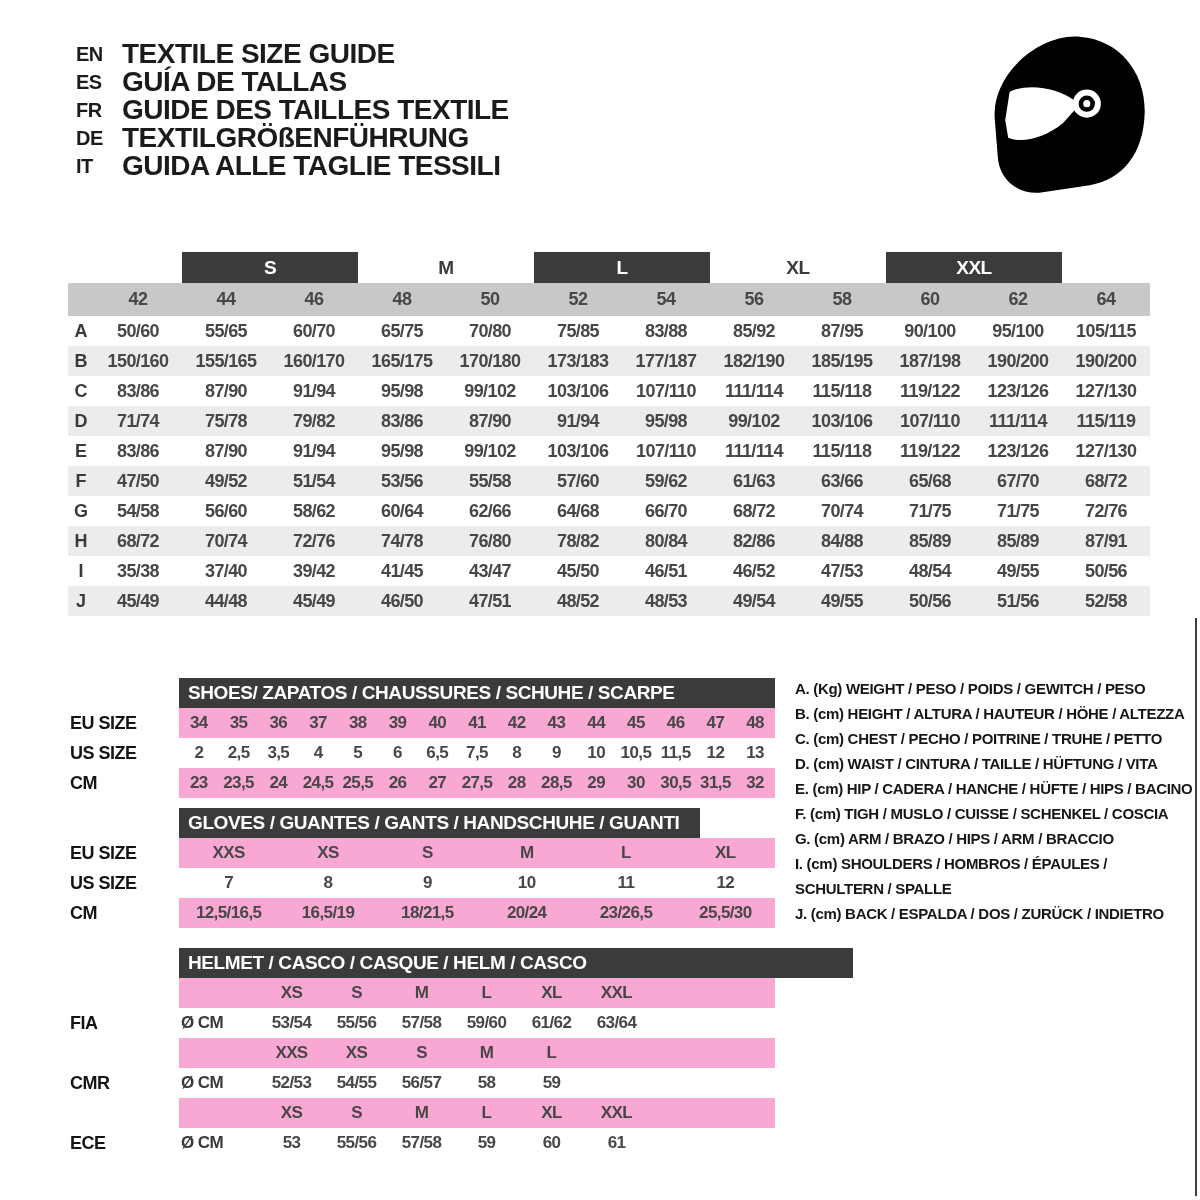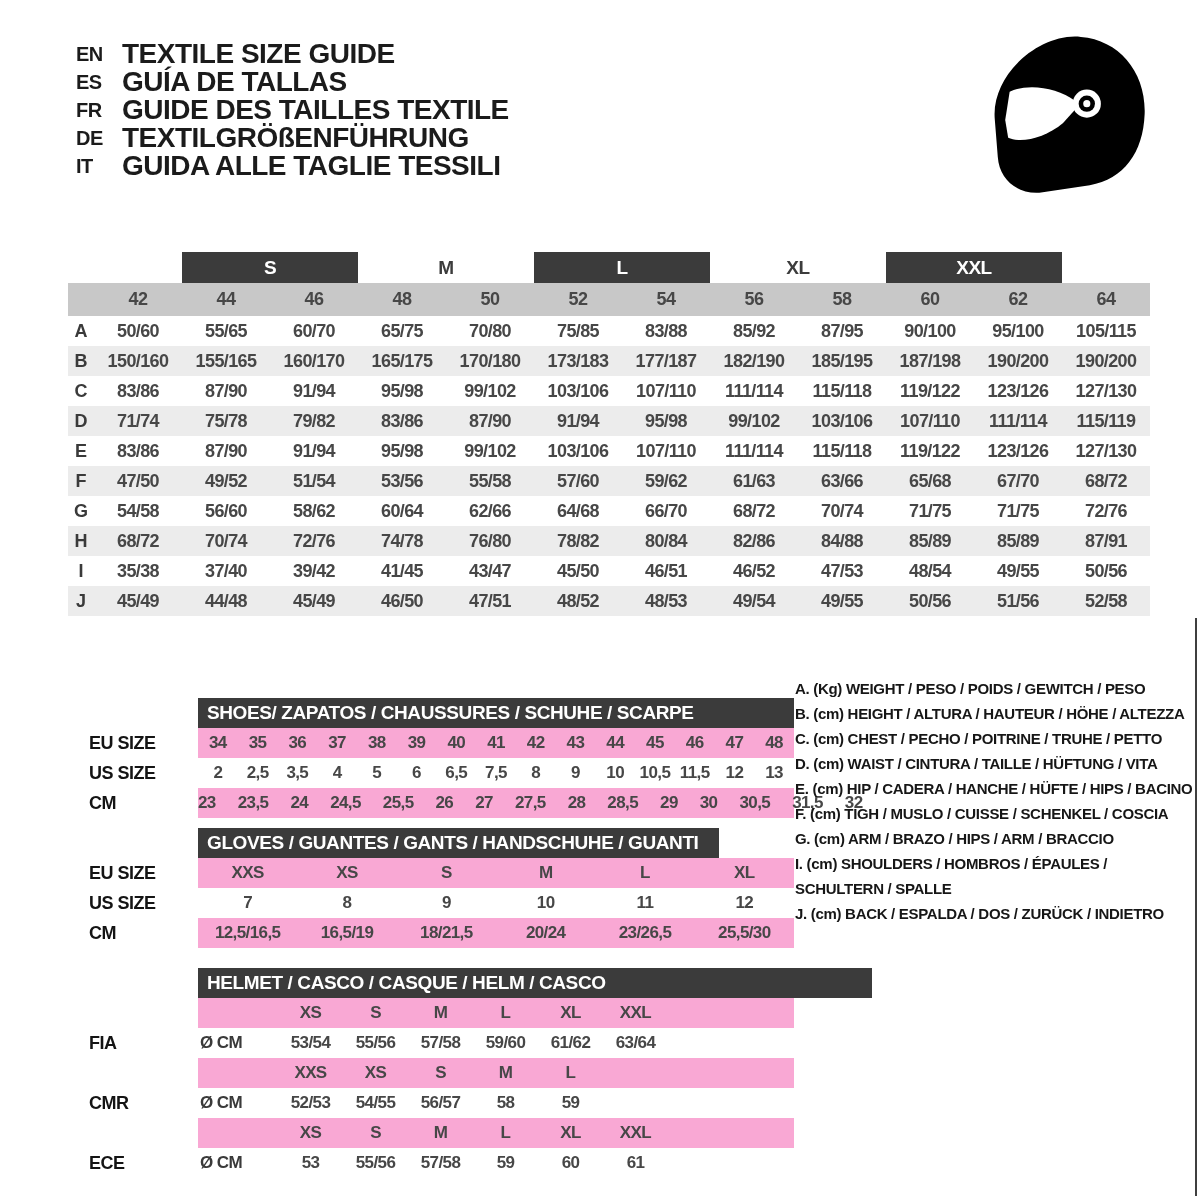--- a/index.html
+++ b/index.html
@@ -21,21 +21,21 @@
   .size-group-row{height:31px;}
   .size-group{height:31px;display:flex;align-items:center;justify-content:center;
     font-size:19px;color:#3c3c3c;letter-spacing:-0.5px;}
   .size-group.boxed{background:#3b3b3b;color:#ffffff;}
   .column-band{height:33px;background:#c8c8c8;}
   .cell{text-align:center;font-size:18px;color:#474747;letter-spacing:-0.6px;white-space:nowrap;}
   .trow{height:30px;}
   .trow.shaded{background:#ececec;}
   .row-label{text-align:center;font-size:18px;color:#3a3a3a;}
   
-  .section{position:absolute;left:89px;margin-top:20px;}
+  .section{position:absolute;left:70px;}
   .sec-bar{margin-left:109px;height:30px;background:#3b3b3b;color:#ffffff;
     display:flex;align-items:center;padding-left:9px;font-size:19px;
     letter-spacing:-0.4px;white-space:nowrap;box-sizing:border-box;}
   .srow{display:flex;height:30px;}
   .srow-label{width:109px;display:flex;align-items:center;font-size:18px;
     color:#141414;letter-spacing:-0.5px;}
   .srow-band{width:596px;display:grid;align-items:center;}
   .srow-band.shaded{background:#f9a8d4;}
   .scell{text-align:center;font-size:17px;color:#474747;letter-spacing:-0.6px;white-space:nowrap;}
   .scell.unit{text-align:left;padding-left:2px;color:#3a3a3a;}
@@ -298,21 +298,21 @@
           <span class="scell">9</span>
           <span class="scell">10</span>
           <span class="scell">10,5</span>
           <span class="scell">11,5</span>
           <span class="scell">12</span>
           <span class="scell">13</span>
         </div>
       </div>
       <div class="srow">
         <div class="srow-label">CM</div>
-        <div class="srow-band shaded" style="grid-template-columns: repeat(15, 1fr); gap: 22px;">
+        <div class="srow-band shaded" style="grid-template-columns: repeat(15, 1fr);">
           <span class="scell">23</span>
           <span class="scell">23,5</span>
           <span class="scell">24</span>
           <span class="scell">24,5</span>
           <span class="scell">25,5</span>
           <span class="scell">26</span>
           <span class="scell">27</span>
           <span class="scell">27,5</span>
           <span class="scell">28</span>
           <span class="scell">28,5</span>

